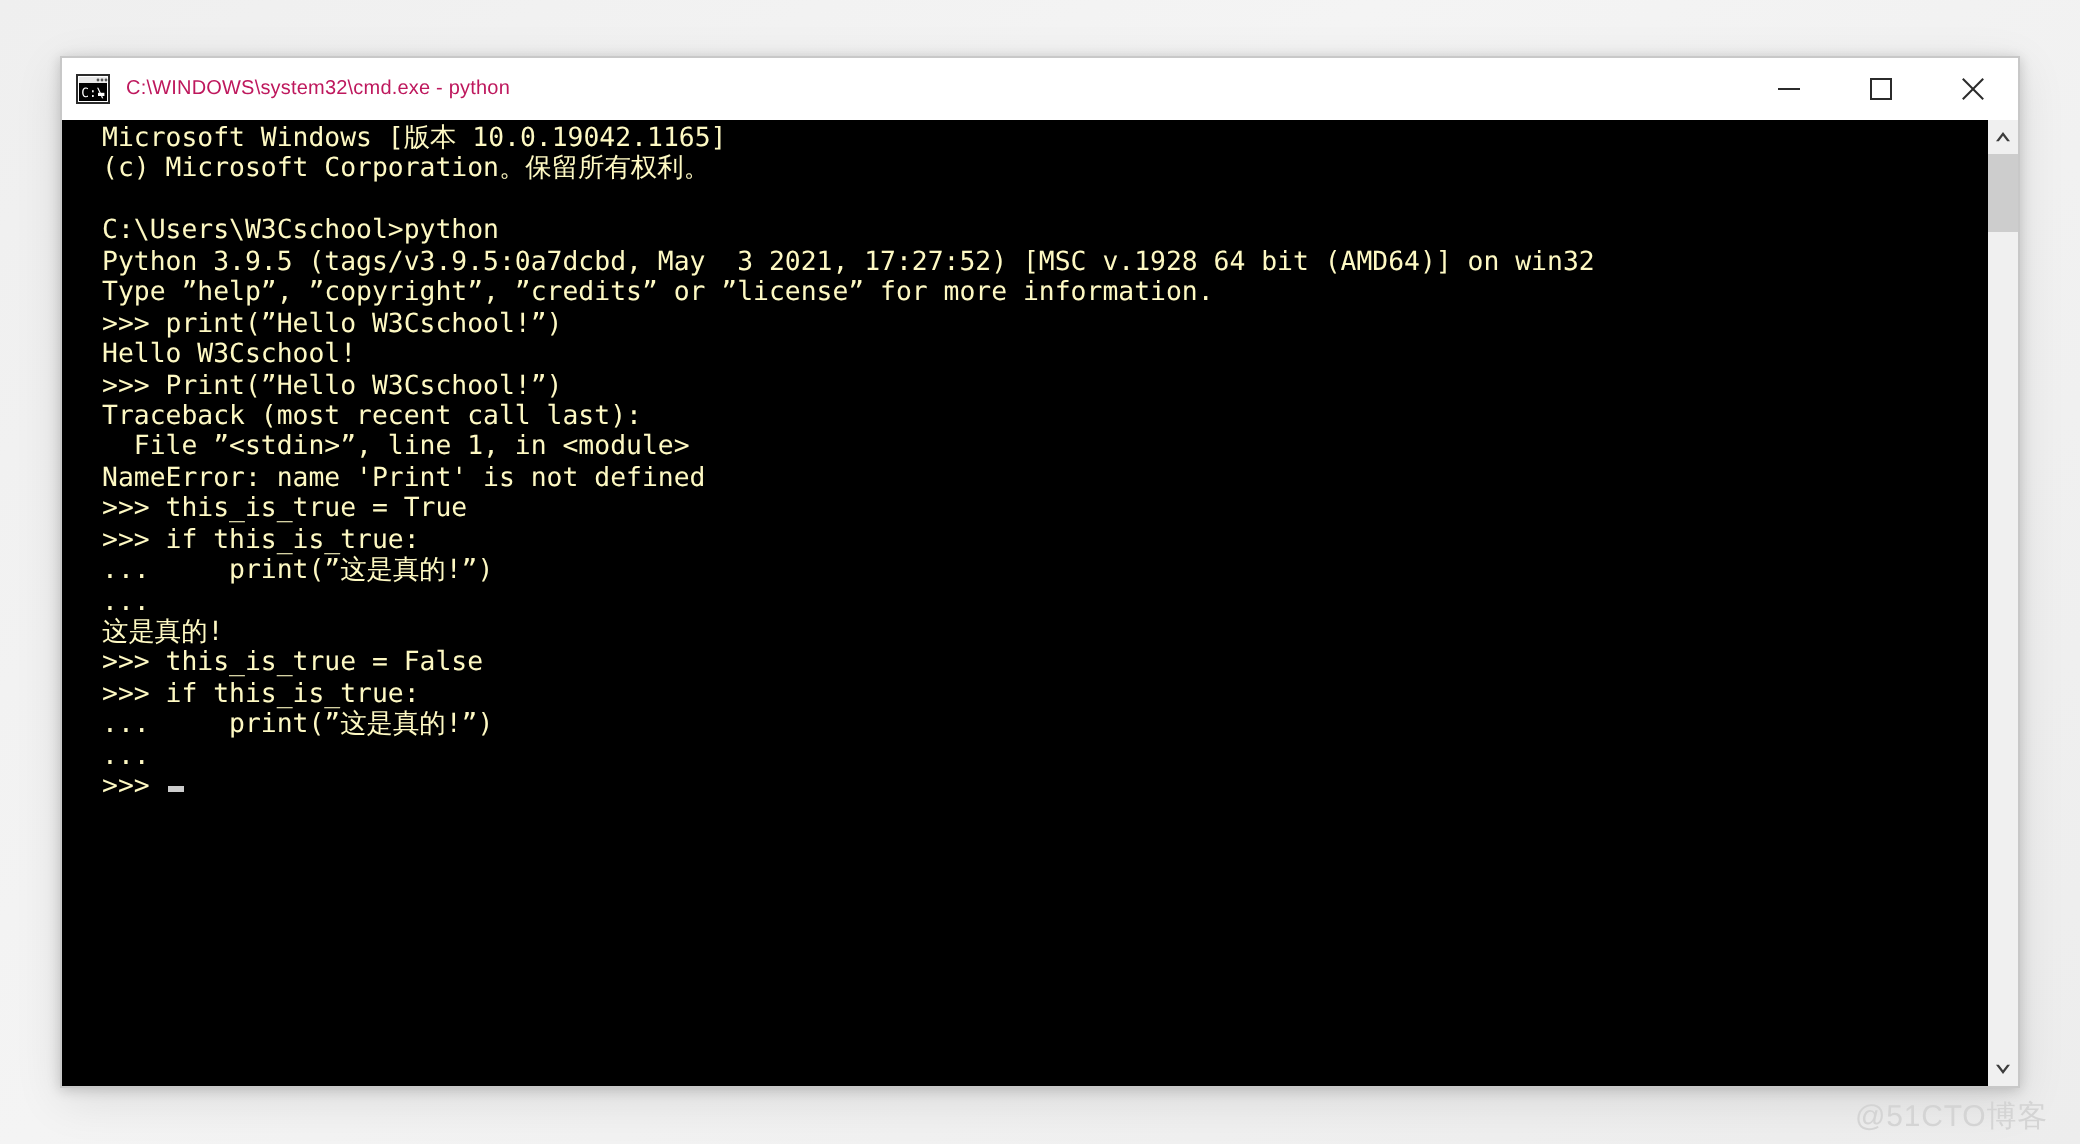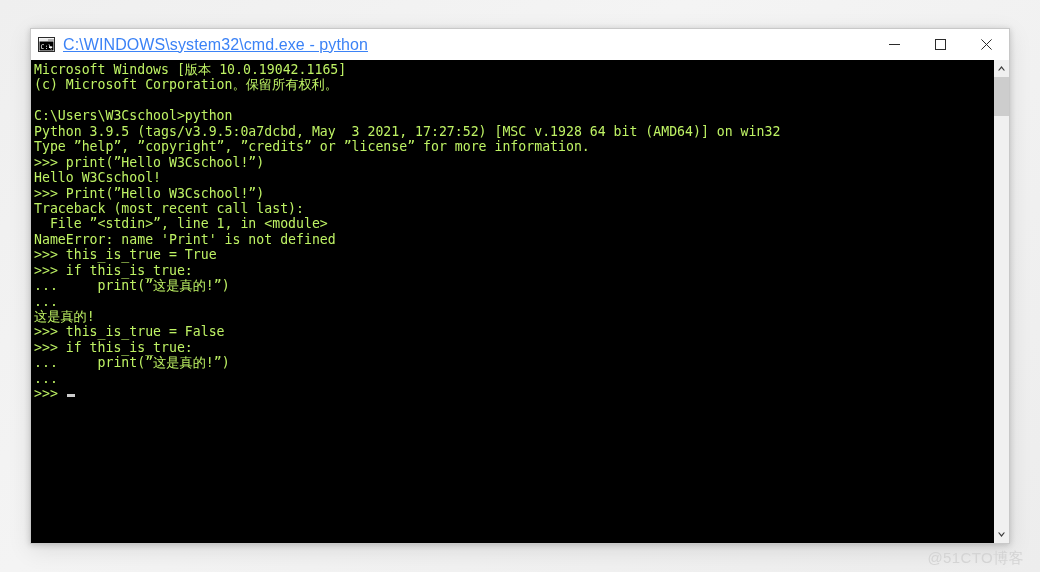--- a/index.html
+++ b/index.html
@@ -50,26 +50,25 @@
   .title-icon {
     width: 17px;
     height: 15px;
     margin-left: 7px;
     margin-right: 8px;
     flex: 0 0 auto;
     position: relative;
   }
 
   .title-text {
-    font-size: 16px;
-    color: #3b82f6;
+    font-size: 10px;
+    color: #be185d;
     letter-spacing: 0.1px;
     white-space: nowrap;
     font-family: "Liberation Sans", sans-serif;
-    text-decoration: underline;
   }
 
   .win-controls {
     position: absolute;
     right: 0;
     top: 0;
     height: 31px;
     display: flex;
   }
   .win-btn {
@@ -85,25 +84,25 @@
   .console-area {
     flex: 1;
     background: #000000;
     display: flex;
     position: relative;
     overflow: hidden;
   }
 
   .console-text {
     flex: 1;
-    color: #bef264;
+    color: #fef9c3;
     font-family: "DejaVu Sans Mono", "Liberation Mono", monospace;
     font-size: 13.2px;
     line-height: 15.45px;
-    padding: 2px 0 0 3px;
+    padding: 2px 0 0 20px;
     white-space: pre;
     letter-spacing: 0px;
     overflow: hidden;
     box-sizing: border-box;
   }
   .console-text .ln {
     height: 15.45px;
     white-space: pre;
   }
 

